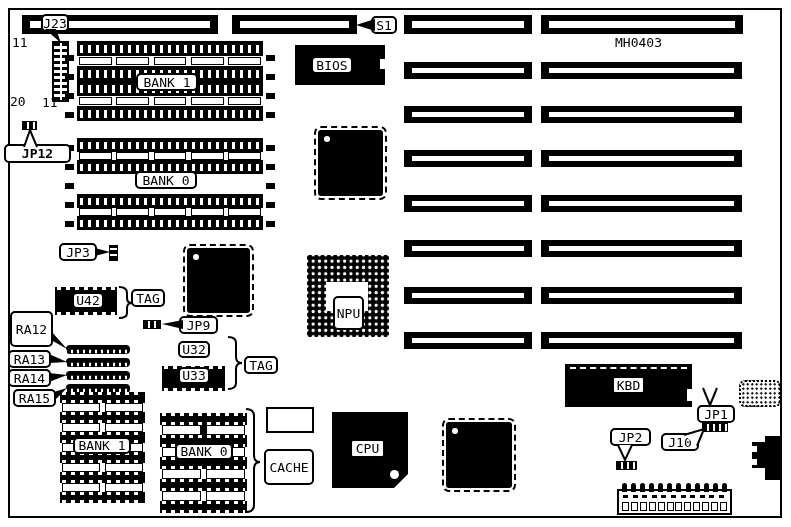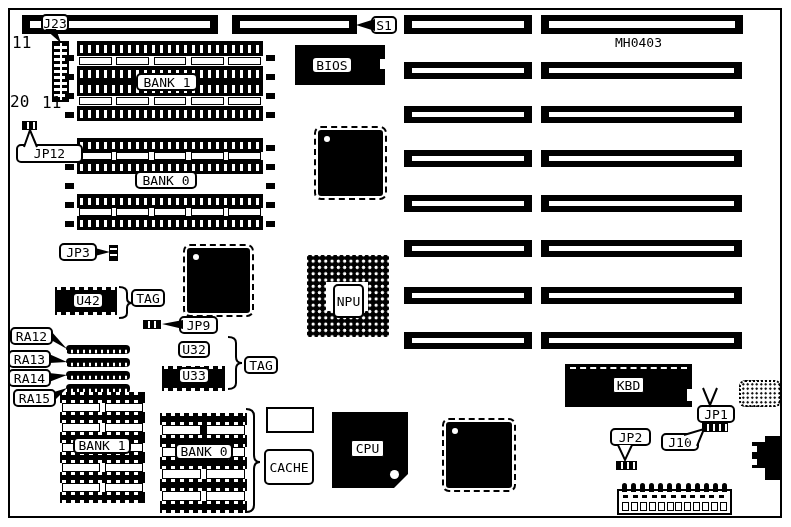--- a/index.html
+++ b/index.html
@@ -37,21 +37,21 @@
   .qfp{background:#000;outline:2px dashed #000;outline-offset:2px;border-radius:3px;}
   .pga{background-color:#000;background-image:radial-gradient(#fff 1.6px,rgba(0,0,0,0) 1.9px);
        background-size:6.3px 6.3px;background-position:3px 3px;}
   .dot{position:absolute;background:#fff;border-radius:50%;}
   
   .jumper{background:repeating-linear-gradient(90deg,#000 0 4px,#fff 4px 6px);border:1px solid #000;}
   .jumper.vert{background:repeating-linear-gradient(0deg,#000 0 4px,#fff 4px 6px);}
   
   .boxlabel{background:#fff;border:2px solid #000;border-radius:5px;display:flex;align-items:center;
     justify-content:center;font-size:13px;line-height:13px;white-space:nowrap;z-index:4;}
-  .plain{font-size:16px;line-height:12px;z-index:4;}
+  .plain{font-size:13px;line-height:12px;z-index:4;}
   .chiplab{border-width:1px;border-radius:2px;}
   
   .sip{background-color:#000;border-radius:4px;background-image:radial-gradient(#fff 1.2px,rgba(0,0,0,0) 1.5px);
     background-size:6px 9px;background-position:3px 2px;}
   
   .pincon{border:2px solid #000;
     background-image:linear-gradient(90deg,rgba(0,0,0,0) 0 6px,#fff 6px 8px,rgba(0,0,0,0) 8px),
       repeating-linear-gradient(0deg,#000 0 3px,#fff 3px 6px);}
   
   .dashline{border-top:2px dashed #fff;}
@@ -152,39 +152,39 @@
           <i></i>
           <i></i>
         </div>
       <div class="comb" style="height:14px;"></div>
     </div>
     <div class="latch right"></div>
   </div>
   <div class="abs boxlabel" style="left:135px;top:171px;width:62px;height:18px;">BANK 0</div>
 
   <div class="abs jumper" style="left:22px;top:121px;width:15px;height:9px;"></div>
-  <div class="abs boxlabel" style="left:16px;top:144px;width:67px;height:19px;">JP12</div>
+  <div class="abs boxlabel" style="left:4px;top:144px;width:67px;height:19px;font-weight:bold;">JP12</div>
 
   <div class="abs boxlabel" style="left:59px;top:243px;width:38px;height:18px;">JP3</div>
   <div class="abs jumper vert" style="left:109px;top:245px;width:9px;height:16px;"></div>
 
   <div class="abs dipcomb" style="left:55px;top:287px;width:62px;height:28px;"></div>
   <div class="abs boxlabel" style="left:72px;top:292px;width:32px;height:17px;">U42</div>
   <div class="abs boxlabel" style="left:131px;top:289px;width:34px;height:18px;">TAG</div>
 
   <div class="abs jumper" style="left:143px;top:320px;width:18px;height:9px;"></div>
   <div class="abs boxlabel" style="left:179px;top:316px;width:39px;height:18px;">JP9</div>
 
   <div class="abs dipcomb" style="left:162px;top:338px;width:63px;height:25px;"></div>
   <div class="abs boxlabel" style="left:178px;top:341px;width:32px;height:17px;">U32</div>
   <div class="abs dipcomb" style="left:162px;top:364px;width:63px;height:24px;"></div>
   <div class="abs boxlabel" style="left:178px;top:367px;width:32px;height:17px;">U33</div>
   <div class="abs boxlabel" style="left:244px;top:356px;width:34px;height:18px;">TAG</div>
 
-  <div class="abs boxlabel" style="left:10px;top:327px;width:43px;height:18px;">RA12</div>
+  <div class="abs boxlabel" style="left:10px;top:311px;width:43px;height:36px;">RA12</div>
   <div class="abs boxlabel" style="left:8px;top:350px;width:43px;height:18px;">RA13</div>
   <div class="abs boxlabel" style="left:8px;top:369px;width:43px;height:18px;">RA14</div>
   <div class="abs boxlabel" style="left:13px;top:389px;width:43px;height:18px;">RA15</div>
   <div class="abs sip" style="left:66px;top:345px;width:64px;height:9px;"></div>
   <div class="abs sip" style="left:66px;top:358px;width:64px;height:9px;"></div>
   <div class="abs sip" style="left:66px;top:371px;width:64px;height:9px;"></div>
   <div class="abs sip" style="left:66px;top:384px;width:64px;height:9px;"></div>
 
   <div class="abs dip" style="left:60px;top:392px;width:85px;height:111px;">
     <div class="dipcomb" style="height:11px;"></div>
@@ -255,21 +255,21 @@
   <div class="abs qfp" style="left:187px;top:248px;width:63px;height:65px;">
     <span class="dot" style="left:6px;top:6px;width:6px;height:6px;"></span>
   </div>
   <div class="abs qfp" style="left:446px;top:422px;width:66px;height:66px;">
     <span class="dot" style="left:6px;top:6px;width:6px;height:6px;"></span>
   </div>
 
   <div class="abs pga" style="left:307px;top:255px;width:82px;height:82px;">
     <div class="npuCenter abs" style="left:19px;top:27px;width:42px;height:29px;"></div>
   </div>
-  <div class="abs boxlabel" style="left:333px;top:284px;width:31px;height:34px;">NPU</div>
+  <div class="abs boxlabel" style="left:333px;top:296px;width:31px;height:34px;">NPU</div>
 
   <div class="abs chip" style="left:295px;top:45px;width:90px;height:40px;">
     <span class="abs notch" style="left:85px;top:14px;width:5px;height:10px;"></span>
   </div>
   <div class="abs boxlabel" style="left:311px;top:56px;width:42px;height:18px;">BIOS</div>
 
   <div class="abs boxlabel" style="left:371px;top:16px;width:26px;height:18px;">S1</div>
 
   <div class="abs boxlabel" style="left:41px;top:14px;width:28px;height:18px;">J23</div>
 

